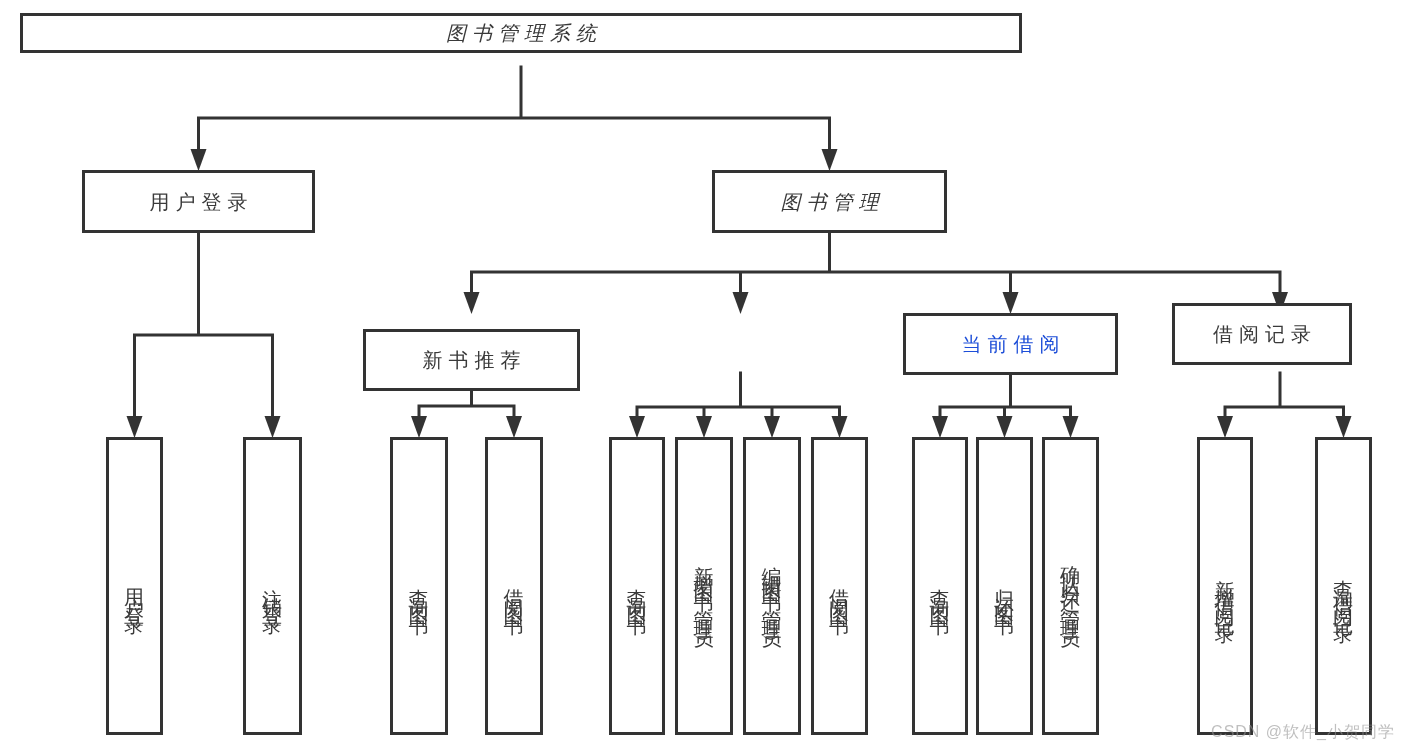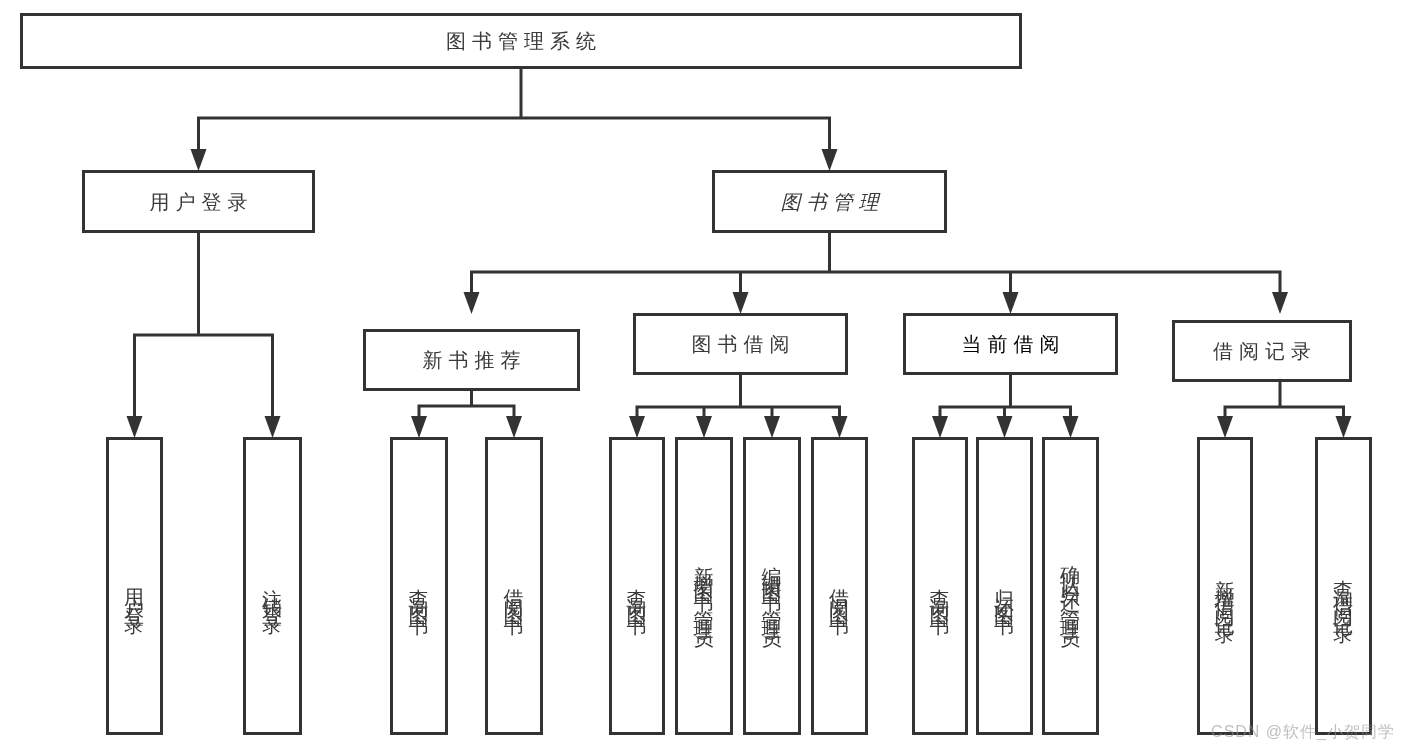--- a/index.html
+++ b/index.html
@@ -79,39 +79,36 @@
       <polygon points="704,438 696,416 712,416" fill="#333333"></polygon>
       <polygon points="772,438 764,416 780,416" fill="#333333"></polygon>
       <polygon points="839.5,438 831.5,416 847.5,416" fill="#333333"></polygon>
       <polygon points="940,438 932,416 948,416" fill="#333333"></polygon>
       <polygon points="1004.5,438 996.5,416 1012.5,416" fill="#333333"></polygon>
       <polygon points="1070.5,438 1062.5,416 1078.5,416" fill="#333333"></polygon>
       <polygon points="1225,438 1217,416 1233,416" fill="#333333"></polygon>
       <polygon points="1343.5,438 1335.5,416 1351.5,416" fill="#333333"></polygon>
     </svg>
   <div id="node-layer">
-      <div class="node h" style="left: 20px; top: 13px; width: 1002px; height: 56px; border-color: rgb(51, 51, 51);">
+      <div class="node h" style="left: 20px; top: 13px; width: 1002px; height: 40px; border-color: rgb(51, 51, 51); font-style: italic;">
         <span class="label" style="color: rgb(58, 58, 58);">图书管理系统</span>
       </div>
       <div class="node h" style="left: 82px; top: 170px; width: 233px; height: 63px; border-color: rgb(51, 51, 51);">
         <span class="label" style="color: rgb(58, 58, 58);">用户登录</span>
       </div>
       <div class="node h" style="left: 712px; top: 170px; width: 235px; height: 63px; border-color: rgb(51, 51, 51); font-style: italic;">
         <span class="label" style="color: rgb(58, 58, 58);">图书管理</span>
       </div>
       <div class="node h" style="left: 363px; top: 313px; width: 217px; height: 62px; border-color: rgb(51, 51, 51); margin-top: 16px;">
         <span class="label" style="color: rgb(58, 58, 58);">新书推荐</span>
       </div>
-      <div class="node h" style="left: 633px; top: 313px; width: 215px; height: 62px; border-color: rgb(51, 51, 51);">
-        <span class="label" style="color: rgb(58, 58, 58);">图书借阅</span>
+      <div class="node h" style="left: 903px; top: 313px; width: 215px; height: 62px; border-color: rgb(51, 51, 51);">
+        <span class="label" style="color: #1d4ed8;">当前借阅</span>
       </div>
-      <div class="node h" style="left: 903px; top: 313px; width: 215px; height: 62px; border-color: rgb(51, 51, 51);">
-        <span class="label" style="color: #000000;">当前借阅</span>
-      </div>
-      <div class="node h" style="left: 1172px; top: 320px; width: 180px; height: 62px; border-color: rgb(51, 51, 51); align-items: center;">
+      <div class="node h" style="left: 1172px; top: 303px; width: 180px; height: 62px; border-color: rgb(51, 51, 51); align-items: center;">
         <span class="label" style="color: rgb(58, 58, 58);">借阅记录</span>
       </div>
       <div class="node v" style="left: 106px; top: 437px; width: 57px; height: 298px; border-color: rgb(51, 51, 51);">
         <span class="label" style="color: rgb(58, 58, 58);">用户登录</span>
       </div>
       <div class="node v" style="left: 243px; top: 437px; width: 59px; height: 298px; border-color: rgb(51, 51, 51);">
         <span class="label" style="color: rgb(58, 58, 58);">注销登录</span>
       </div>
       <div class="node v" style="left: 390px; top: 437px; width: 58px; height: 298px; border-color: rgb(51, 51, 51);">
         <span class="label" style="color: rgb(58, 58, 58);">查询图书</span>

